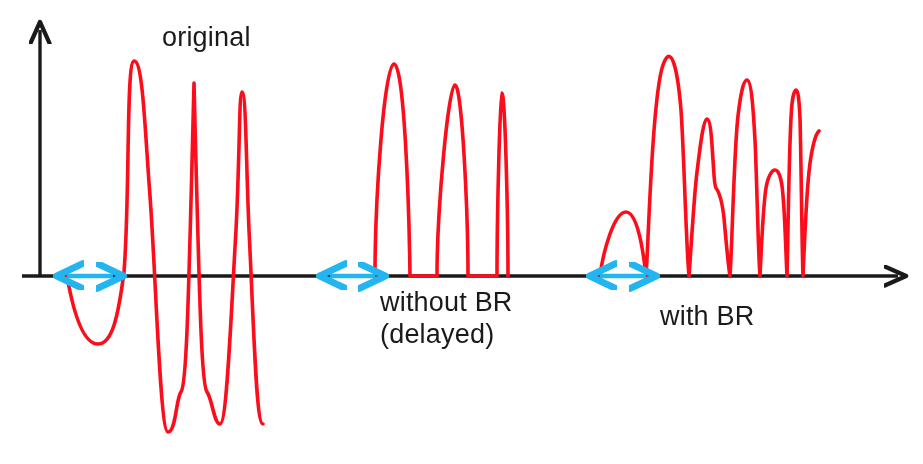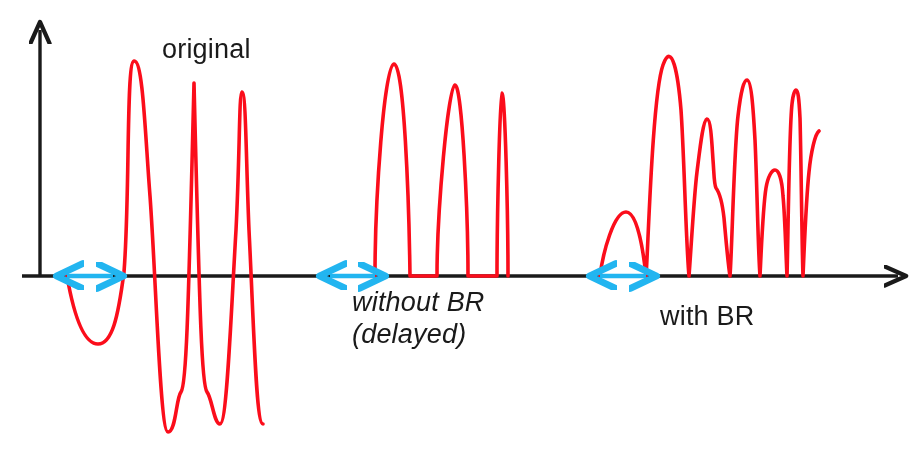--- a/index.html
+++ b/index.html
@@ -27,22 +27,22 @@
   .label {
     position: absolute;
     color: #1a1a1a;
     font-family: "Liberation Sans", sans-serif;
     font-size: 27px;
     font-weight: 400;
     letter-spacing: 0.2px;
     white-space: pre;
     line-height: 1.18;
   }
-  #label-original { left: 162px; top: 22px; margin-top: 12px; }
-  #label-without  { left: 352px; top: 287px; font-style: italic; }
+  #label-original { left: 162px; top: 22px; }
+  #label-without  { left: 380px; top: 287px; }
   #label-with     { left: 660px; top: 301px; }
 </style>
 </head>
 <body>
 
 <div id="figure" style="background: rgb(255, 255, 255);">
 
   <svg class="canvas" viewBox="0 0 923 464">
     <defs>
       <marker id="arrowBlack" markerWidth="9" markerHeight="9" refX="4.2" refY="3.2" orient="auto" markerUnits="strokeWidth">

